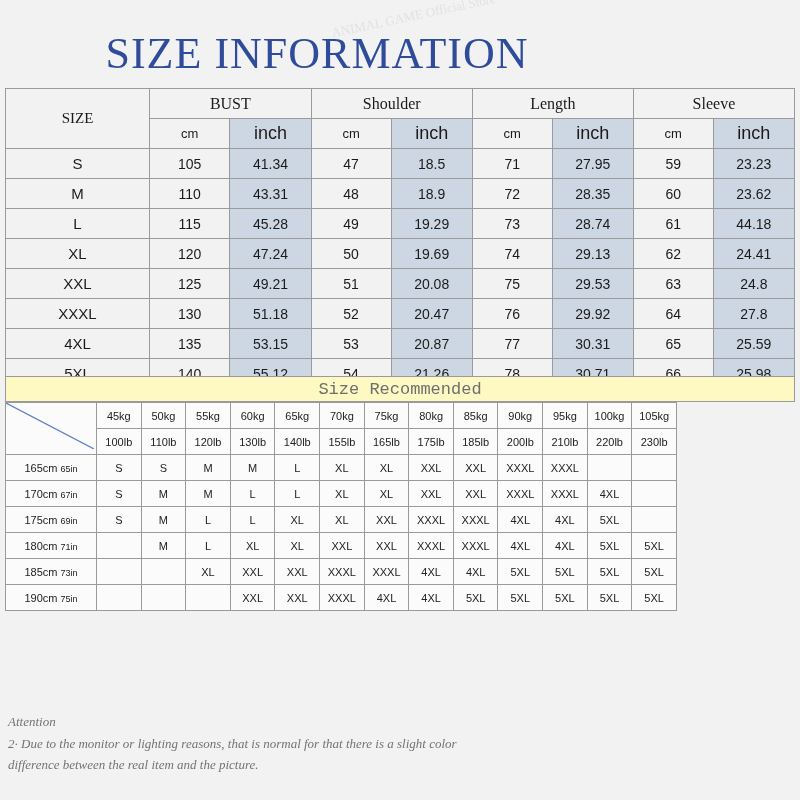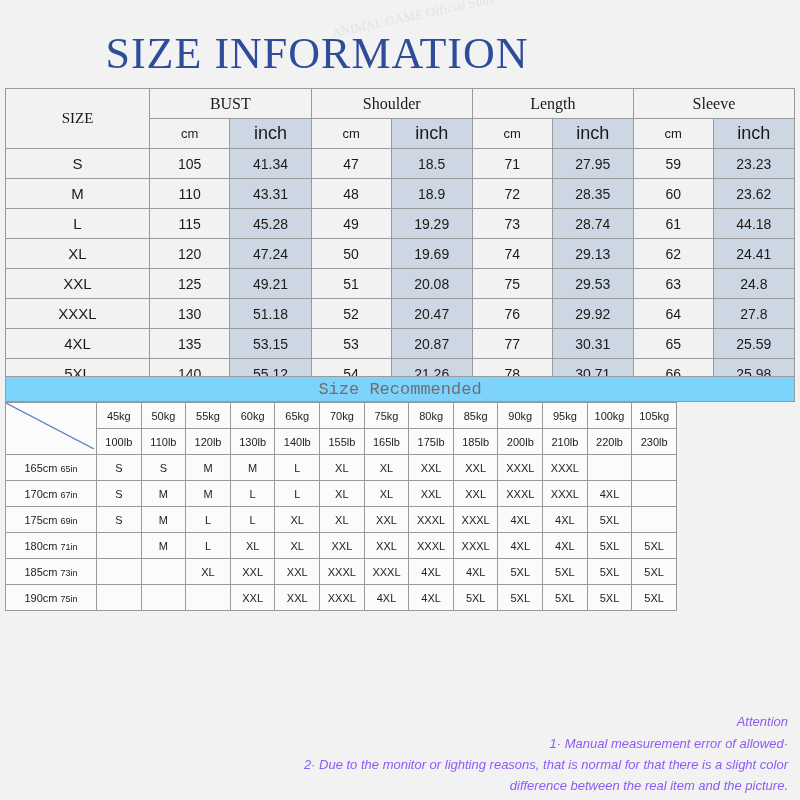--- a/index.html
+++ b/index.html
@@ -116,21 +116,21 @@
     top: 376px;
     width: 790px;
     height: 26px;
     line-height: 26px;
     text-align: center;
     font-family: "Liberation Mono", monospace;
     font-size: 17px;
     color: #6f6f6f;
     border: 1px solid #9a9a9a;
     box-sizing: border-box;
-    background: #7dd3fc;
+    background: #fef9c3;
   }
   table.rectable {
     position: absolute;
     left: 5px;
     top: 402px;
     width: 672px;
     border-collapse: collapse;
     table-layout: fixed;
   }
   table.rectable td {
@@ -179,26 +179,25 @@
   .c-gray2  { background: #cfcfcf; }
   .c-gray3  { background: #b4b4b4; }
   .c-blue1  { background: #b9c8e8; }
   .c-blue2  { background: #8fa8dd; }
   
   .attention {
     position: absolute;
     left: 8px;
     top: 712px;
     width: 780px;
-    font-family: Liberation Sans, sans-serif;
+    font-family: Liberation Serif, serif;
     font-style: italic;
     font-size: 13px;
-    color: #8b5cf6;
+    color: #737373;
     line-height: 1.55;
-    text-align: right;
   }
   .attention .head { margin-bottom: 2px; }
   .attention .ln { margin-bottom: 1px; }
 </style>
 </head>
 <body>
 
 <div class="page">
 
   <div class="watermark">ANIMAL GAME Official Store</div>
@@ -449,18 +448,17 @@
           <td class="cell c-blue2">5XL</td>
           <td class="cell c-blue2">5XL</td>
           <td class="cell c-blue2">5XL</td>
           <td class="cell c-blue2">5XL</td>
         </tr>
       </tbody>
   </table>
 
   <div class="attention">
     <div class="head">Attention</div>
-    <div class="ln">1· Manual measurement error of allowed·</div>
     <div class="ln">2· Due to the monitor or lighting reasons, that is normal for that there is a slight color</div>
     <div class="ln">difference between the real item and the picture.</div>
   </div>
 
 </div>
 
 </body></html>

